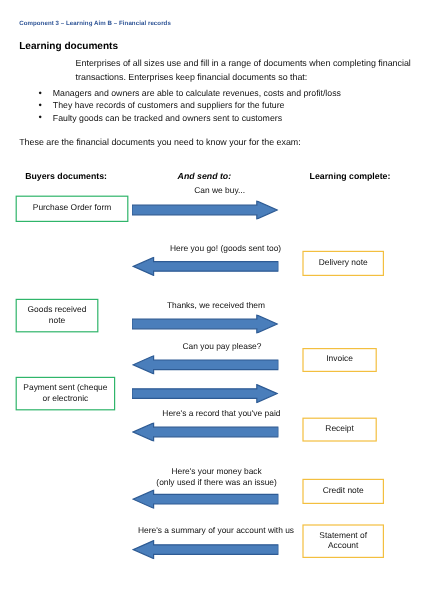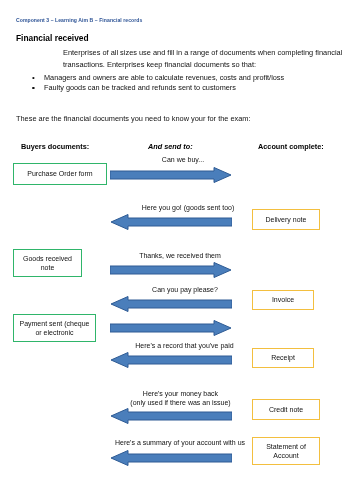--- a/index.html
+++ b/index.html
@@ -129,43 +129,44 @@
   }
   .caption.two-line { white-space: normal; }
 </style>
 </head>
 <body>
 
 <div class="page">
 
   <div class="doc-header">Component 3 – Learning Aim B – Financial records</div>
 
-  <div class="doc-title">Financial received</div>
+  <div class="doc-title">Learning documents</div>
 
   <div class="intro">Enterprises of all sizes use and fill in a range of documents when completing financial transactions. Enterprises keep financial documents so that:</div>
 
   <ul class="bullets">
     <li>
       <span class="bullet-dot">•</span>
       <span>Managers and owners are able to calculate revenues, costs and profit/loss</span>
     </li>
     <li>
       <span class="bullet-dot">•</span>
+      <span>They have records of customers and suppliers for the future</span>
     </li>
     <li>
       <span class="bullet-dot">•</span>
-      <span>Faulty goods can be tracked and refunds sent to customers</span>
+      <span>Faulty goods can be tracked and owners sent to customers</span>
     </li>
   </ul>
 
   <div class="lead-in">These are the financial documents you need to know your for the exam:</div>
 
   <div class="col-head buyers">Buyers documents:</div>
   <div class="col-head send">And send to:</div>
-  <div class="col-head sellers">Account complete:</div>
+  <div class="col-head sellers">Learning complete:</div>
 
   <div class="caption" style="left:143px; top:155px; width:80px;">Can we buy...</div>
 
   <div class="doc-box buyer" style="left:13px; top:163px; width:94px; height:22px;">
     <span>Purchase Order form</span>
   </div>
 
   <div class="arrow" style="left:110px; top:167px;">
     <svg width="122" height="16" viewBox="0 0 122 16">
       <polygon points="0,4 104,4 104,0.5 121,8 104,15.5 104,12 0,12" fill="#4a7ebb" stroke="#2e5b94" stroke-width="1"></polygon>

